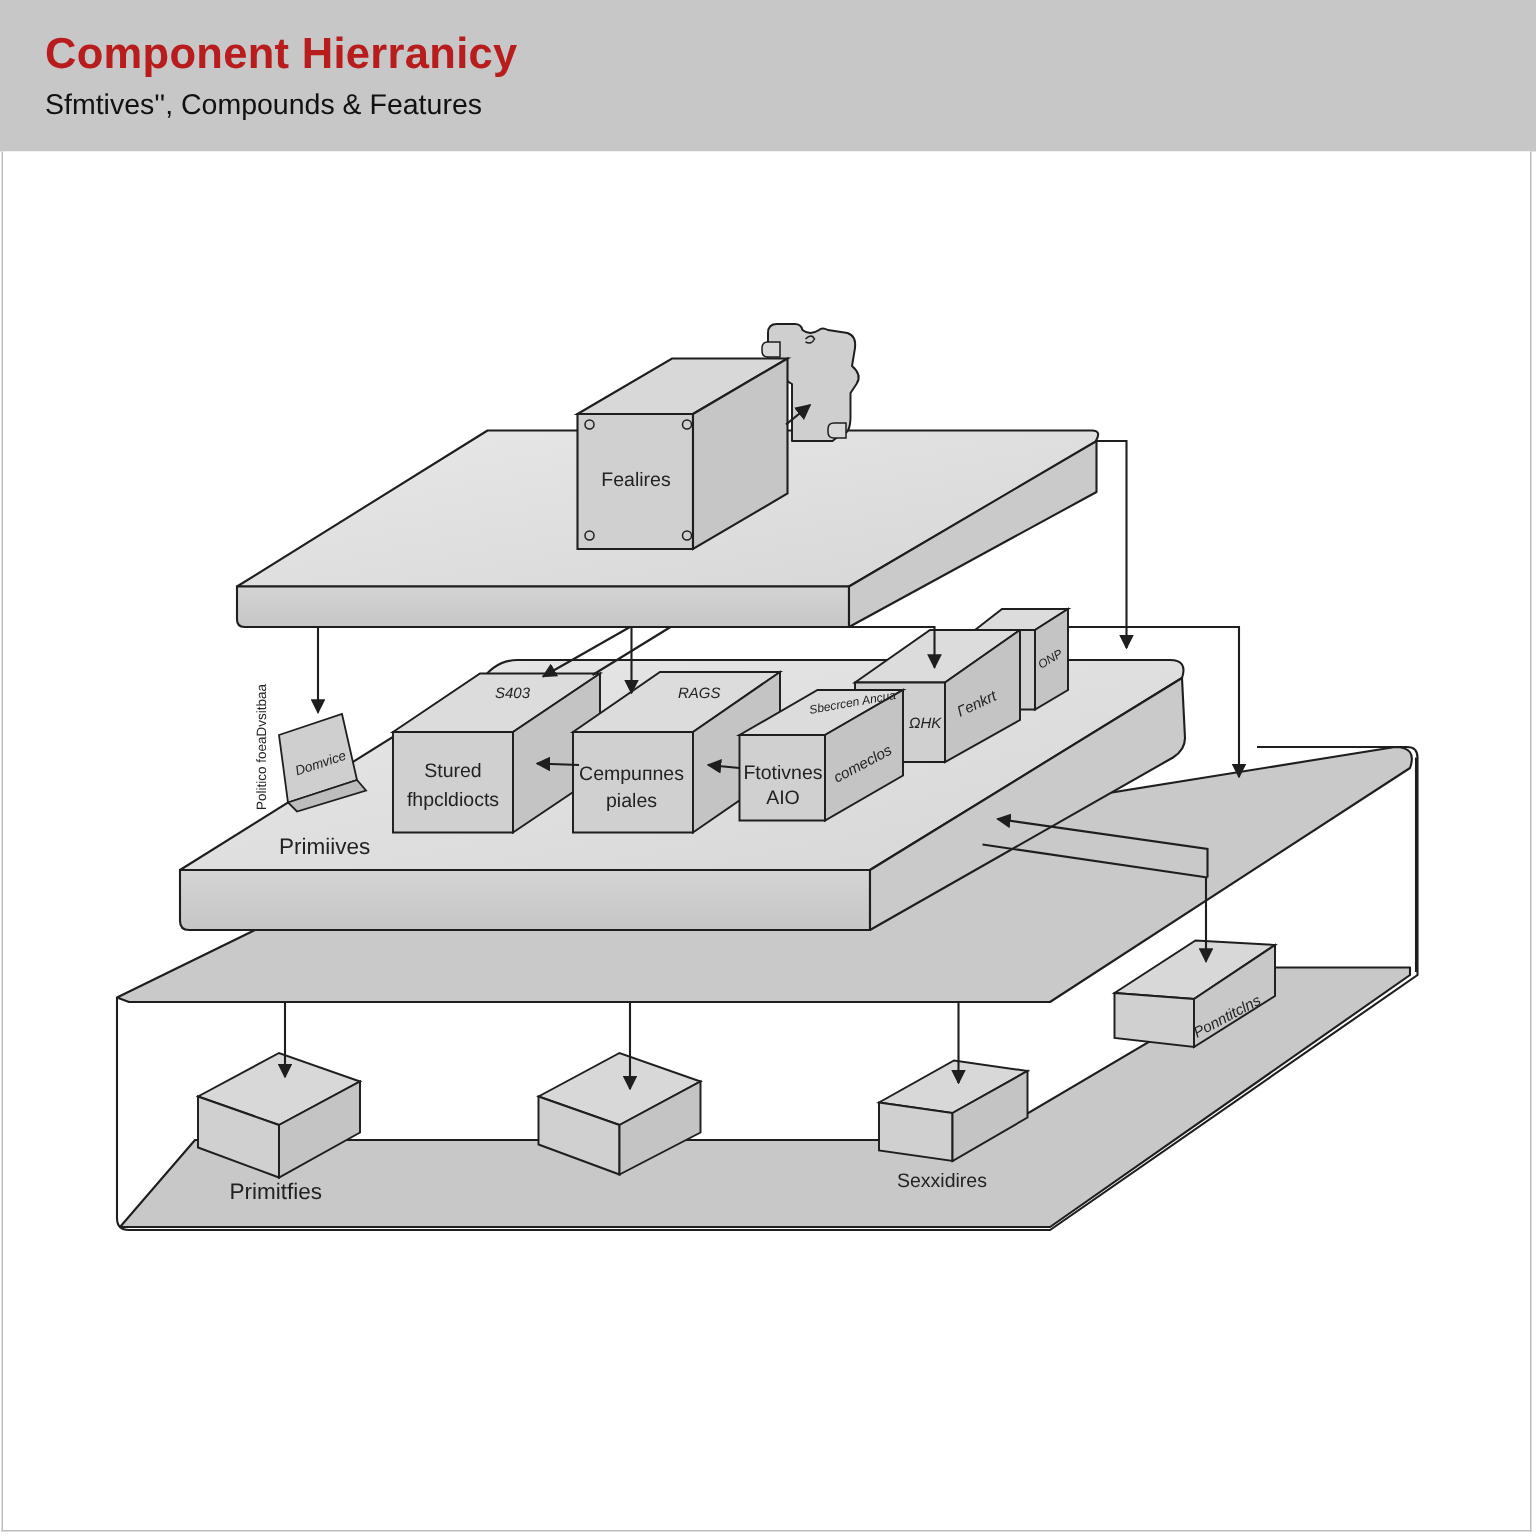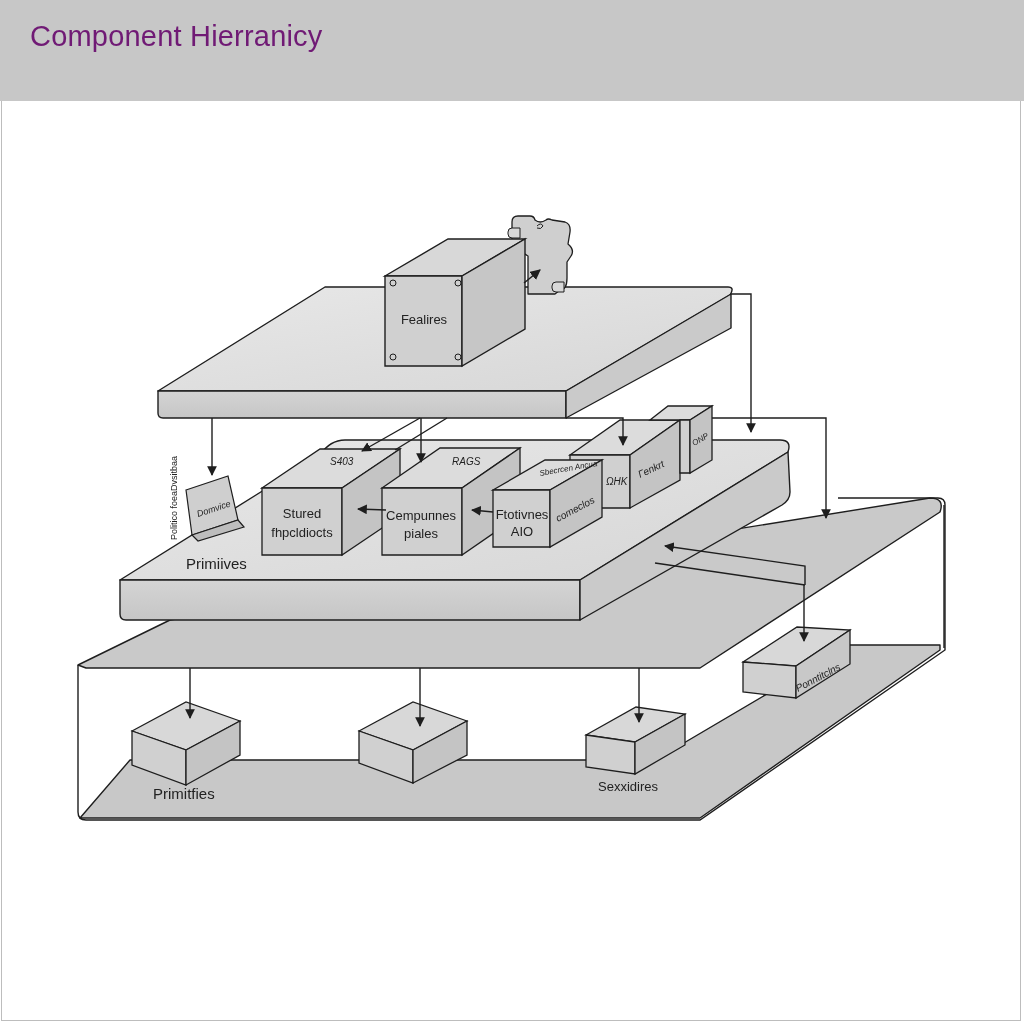--- a/index.html
+++ b/index.html
@@ -8,21 +8,21 @@
       background: #ffffff;
       font-family: "Liberation Sans", "DejaVu Sans", sans-serif;
       position: relative;
     }
     .header {
       position: absolute; left: 0; top: 0; width: 1024px; height: 101px;
       background: #c7c7c7;
     }
     .title {
       position: absolute; left: 30px; top: 20px;
-      font-size: 29px; font-weight: normal; color: #701a75;
+      font-size: 29px; font-weight: bold; color: #b91c1c;
       letter-spacing: 0.2px;
     }
     .subtitle {
       position: absolute; left: 30px; top: 60px;
       font-size: 19px; color: #111;
     }
     .frame {
       position: absolute; left: 1px; top: 101px; width: 1020px; height: 920px;
       border: 1px solid #bdbdbd; border-top: none; box-sizing: border-box;
       background: #ffffff;
@@ -31,20 +31,21 @@
     svg text { font-family: "Liberation Sans", "DejaVu Sans", sans-serif; fill: #222; }
     .lbl { font-size: 13px; }
     .lbl-sm { font-size: 10px; font-style: italic; }
     .lbl-lg { font-size: 15px; }
   </style>
 </head>
 <body>
 
 <div class="header">
   <div class="title">Component Hierranicy</div>
+  <div class="subtitle">Sfmtives'', Compounds &amp; Features</div>
 </div>
 
 <div class="frame"></div>
 
 <svg class="diagram" width="1024" height="1024" viewBox="0 0 1024 1024">
   <defs>
     <marker id="arr" viewBox="0 0 10 10" refX="9" refY="5" markerWidth="7" markerHeight="7" orient="auto-start-reverse">
       <path d="M0,0 L10,5 L0,10 z" fill="#1e1e1e"></path>
     </marker>
     <linearGradient id="gTop" x1="0" y1="0" x2="1" y2="1">

